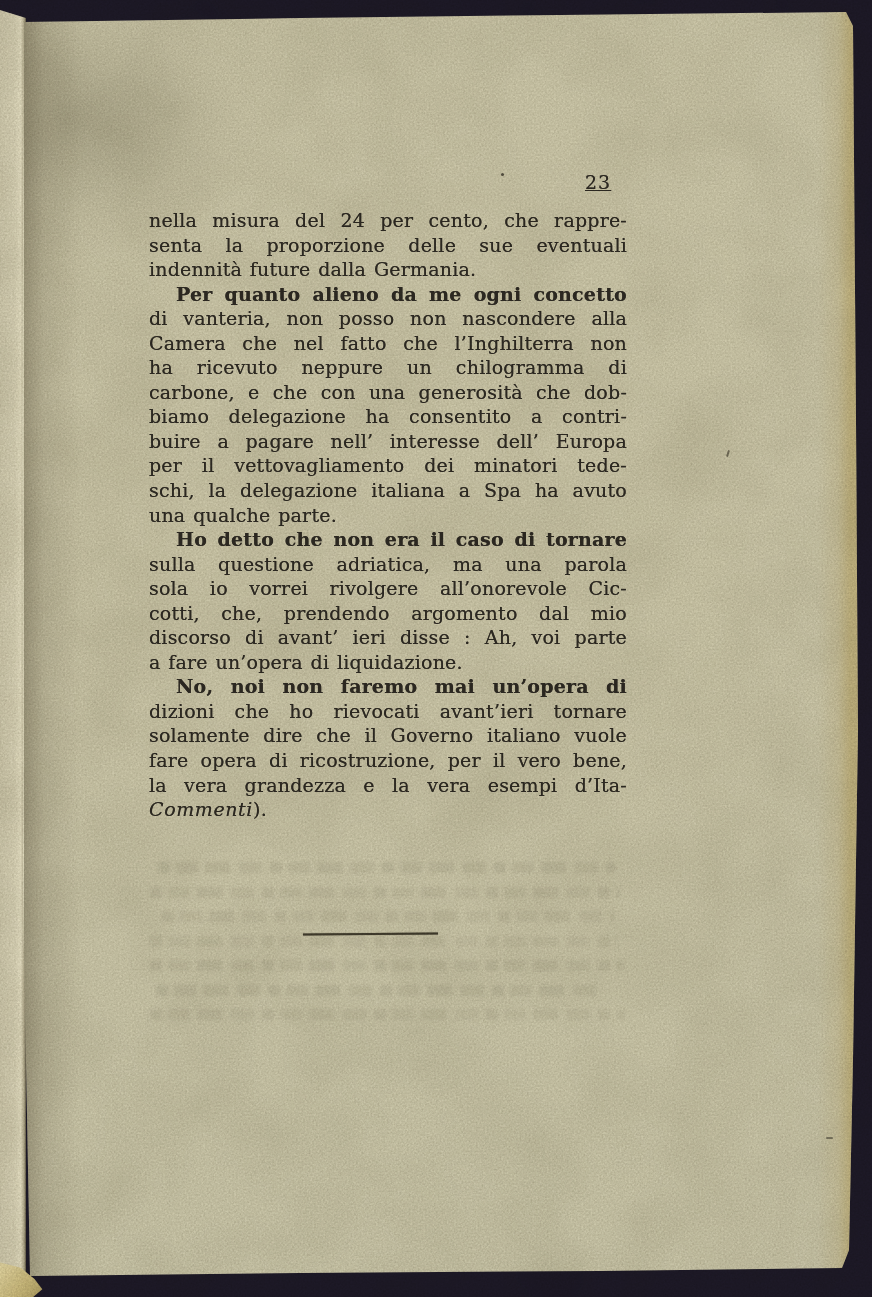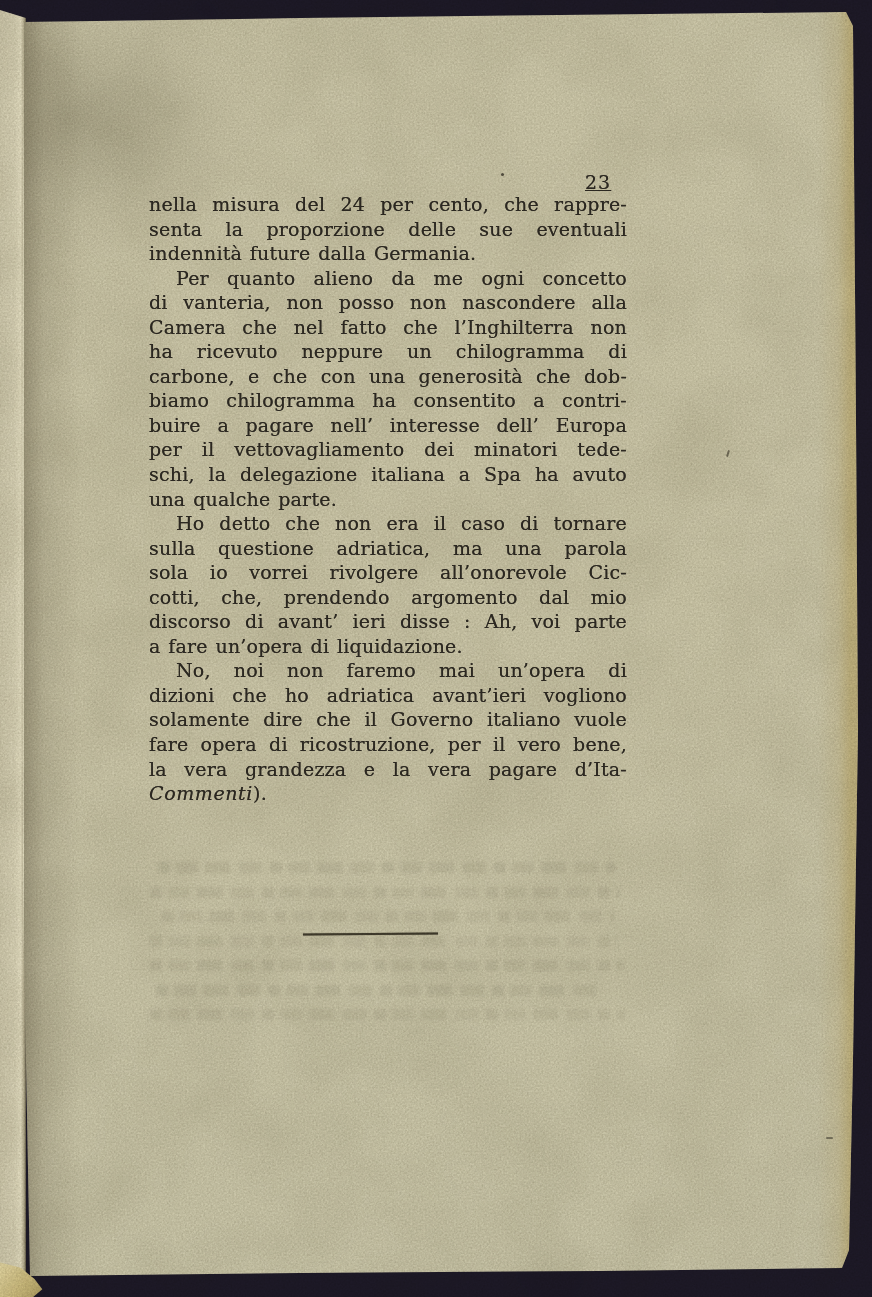--- a/index.html
+++ b/index.html
@@ -24,33 +24,33 @@
       linear-gradient(180deg,#cdc8aa 0%,#ccc7a9 45%,#cac6a9 100%);
     clip-path:polygon(24px 22px,300px 18px,560px 15px,846px 12px,853px 26px,856px 420px,858px 730px,853px 1060px,849px 1250px,842px 1268px,600px 1271px,300px 1273px,30px 1276px,23px 900px,22px 420px);
   }
   .page-number{
     position:absolute;left:585px;top:171px;
     font-size:19px;color:#2e2a23;letter-spacing:1px;
     text-shadow:0 0 .5px rgba(46,42,35,.7);
     text-decoration:underline;
   }
   .text-block{
-    position:absolute;left:149px;top:192px;width:478px;
+    position:absolute;left:149px;top:208px;width:478px;
     font-size:19px;color:#2e2a23;
   }
   .para{margin:0;}
   .line{
     height:24.55px;line-height:24.55px;
     text-align:justify;text-align-last:justify;
     letter-spacing:.2px;word-spacing:1.5px;
     text-shadow:0 0 .55px rgba(46,42,35,.75);
     white-space:normal;
   }
   .line.last{text-align-last:left;}
-  .line.indent{text-indent:27px;}
+  .line.indent{text-indent:27px;font-weight:bold;}
   .line em{font-style:italic;letter-spacing:.6px;}
   
   .divider{
     position:absolute;left:303px;top:933px;width:135px;height:2px;
     background:#413c2d;transform:rotate(-.5deg);
     box-shadow:0 0 1px rgba(65,60,45,.6);
   }
   
   .ghost{
     position:absolute;left:150px;top:862px;width:494px;z-index:0;
@@ -108,40 +108,40 @@
         <div class="line"><span>nella misura del 24 per cento, che rappre-</span></div>
         <div class="line"><span>senta la proporzione delle sue eventuali</span></div>
         <div class="line last"><span>indennità future dalla Germania.</span></div>
       </div>
       <div class="para">
         <div class="line indent"><span>Per quanto alieno da me ogni concetto</span></div>
         <div class="line"><span>di vanteria, non posso non nascondere alla</span></div>
         <div class="line"><span>Camera che nel fatto che l’Inghilterra non</span></div>
         <div class="line"><span>ha ricevuto neppure un chilogramma di</span></div>
         <div class="line"><span>carbone, e che con una generosità che dob-</span></div>
-        <div class="line"><span>biamo chilogramma ha consentito a contri-</span></div>
+        <div class="line"><span>biamo delegazione ha consentito a contri-</span></div>
         <div class="line"><span>buire a pagare nell’ interesse dell’ Europa</span></div>
         <div class="line"><span>per il vettovagliamento dei minatori tede-</span></div>
         <div class="line"><span>schi, la delegazione italiana a Spa ha avuto</span></div>
         <div class="line last"><span>una qualche parte.</span></div>
       </div>
       <div class="para">
         <div class="line indent"><span>Ho detto che non era il caso di tornare</span></div>
         <div class="line"><span>sulla questione adriatica, ma una parola</span></div>
         <div class="line"><span>sola io vorrei rivolgere all’onorevole Cic-</span></div>
         <div class="line"><span>cotti, che, prendendo argomento dal mio</span></div>
         <div class="line"><span>discorso di avant’ ieri disse : Ah, voi parte</span></div>
         <div class="line last"><span>a fare un’opera di liquidazione.</span></div>
       </div>
       <div class="para">
         <div class="line indent"><span>No, noi non faremo mai un’opera di</span></div>
-        <div class="line"><span>dizioni che ho adriatica avant’ieri vogliono</span></div>
+        <div class="line"><span>dizioni che ho rievocati avant’ieri tornare</span></div>
         <div class="line"><span>solamente dire che il Governo italiano vuole</span></div>
         <div class="line"><span>fare opera di ricostruzione, per il vero bene,</span></div>
-        <div class="line"><span>la vera grandezza e la vera pagare d’Ita-</span></div>
+        <div class="line"><span>la vera grandezza e la vera esempi d’Ita-</span></div>
         <div class="line last"><em>Commenti</em><span>).</span></div>
       </div>
     </div>
   <div class="divider"></div>
   <span class="speck a"></span>
   <span class="speck b"></span>
   <span class="speck c"></span>
 </div>
 
 <div class="torn-corner"></div>

